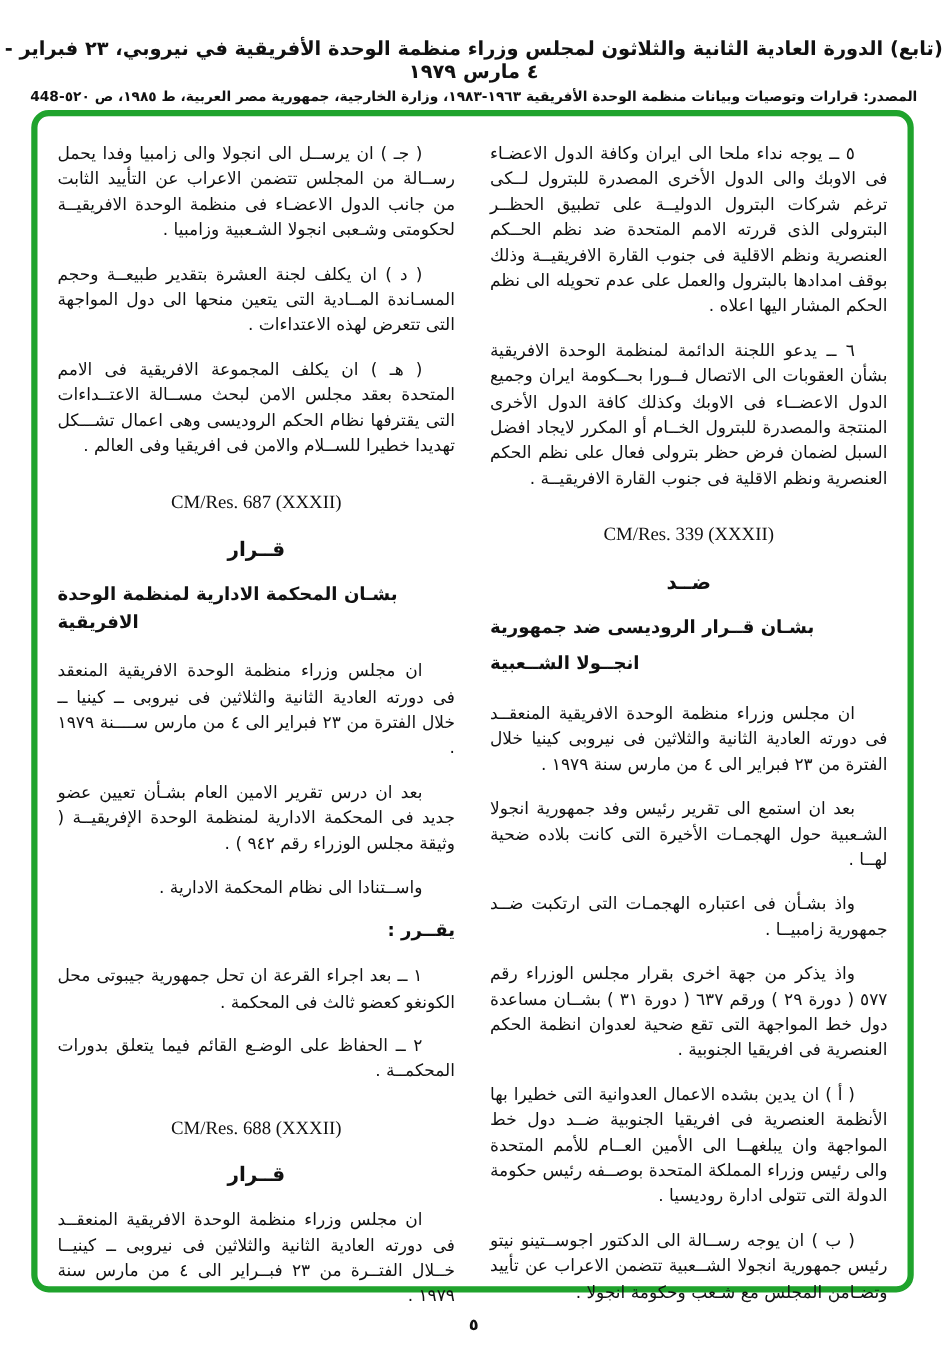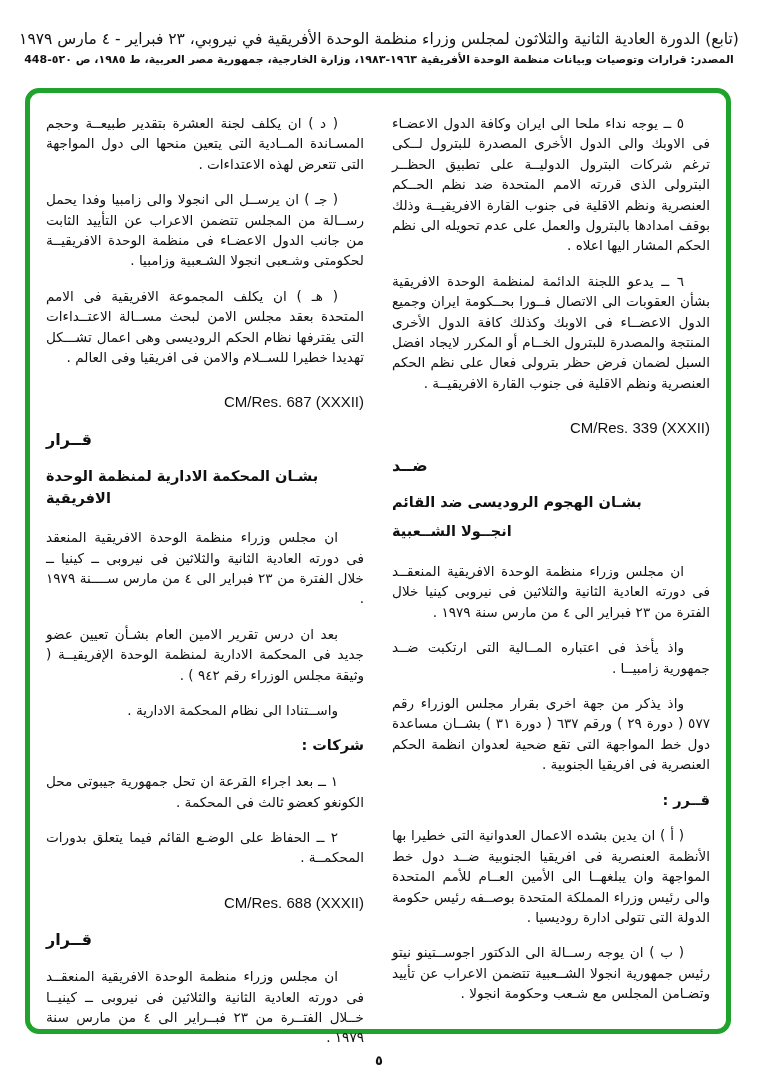--- a/index.html
+++ b/index.html
@@ -12,21 +12,21 @@
     color: #111;
     overflow: hidden;
   }
   .header {
     direction: rtl;
     text-align: center;
     padding-top: 30px;
   }
   .header .line1 {
     font-size: 15.5px;
-    font-weight: normal;
+    font-weight: bold;
     letter-spacing: 0px;
   }
   .header .line2 {
     margin-top: 5px;
     font-size: 11px;
     font-weight: bold;
   }
   .frame {
     position: absolute;
     left: 25px;
@@ -51,28 +51,28 @@
     text-align: justify;
     font-size: 13.6px;
     line-height: 1.5;
   }
   .col p {
     margin: 0 0 15px 0;
     text-indent: 26px;
   }
   .res-num {
     direction: ltr;
-    text-align: right;
-    font-family: Liberation Sans, sans-serif;
+    text-align: center;
+    font-family: Liberation Serif, serif;
     font-size: 15px;
     margin: 24px 0 14px 0;
     text-indent: 0;
   }
   .h-word {
-    text-align: left;
+    text-align: center;
     font-weight: bold;
     font-size: 16px;
     margin: 0 0 14px 0;
     text-indent: 0;
   }
   .subject {
     text-align: left;
     font-weight: bold;
     font-size: 14.5px;
     margin: 0 0 8px 0;
@@ -107,41 +107,41 @@
   </div>
 
   <div class="frame" style="border-color: rgb(31, 163, 44);">
     <div class="columns">
 
       <div class="col">
         <p>٥ ــ يوجه نداء ملحا الى ايران وكافة الدول الاعضـاء فى الاوبك والى الدول الأخرى المصدرة للبترول لــكى ترغم شركات البترول الدوليــة على تطبيق الحظــر البترولى الذى قررته الامم المتحدة ضد نظم الحــكم العنصرية ونظم الاقلية فى جنوب القارة الافريقيــة وذلك بوقف امدادها بالبترول والعمل على عدم تحويله الى نظم الحكم المشار اليها اعلاه .</p>
         <p>٦ ــ يدعو اللجنة الدائمة لمنظمة الوحدة الافريقية بشأن العقوبات الى الاتصال فــورا بحــكومة ايران وجميع الدول الاعضــاء فى الاوبك وكذلك كافة الدول الأخرى المنتجة والمصدرة للبترول الخــام أو المكرر لايجاد افضل السبل لضمان فرض حظر بترولى فعال على نظم الحكم العنصرية ونظم الاقلية فى جنوب القارة الافريقيــة .</p>
         <div class="res-num">CM/Res. 339 (XXXII)</div>
         <div class="h-word">ضــد</div>
-        <div class="subject">بشـان الهجوم الروديسى ضد القائم</div>
+        <div class="subject">بشـان قــرار الروديسى ضد جمهورية</div>
         <div class="subject last">انجــولا الشــعبية</div>
         <p>ان مجلس وزراء منظمة الوحدة الافريقية المنعقــد فى دورته العادية الثانية والثلاثين فى نيروبى كينيا خلال الفترة من ٢٣ فبراير الى ٤ من مارس سنة ١٩٧٩ .</p>
-        <p>واذ يأخذ فى اعتباره المــالية التى ارتكبت ضــد جمهورية زامبيــا .</p>
+        <p>بعد ان استمع الى تقرير رئيس وفد جمهورية انجولا الشـعبية حول الهجمـات الأخيرة التى كانت بلاده ضحية لهــا .</p>
+        <p>واذ بشـأن فى اعتباره الهجمـات التى ارتكبت ضــد جمهورية زامبيــا .</p>
         <p>واذ يذكر من جهة اخرى بقرار مجلس الوزراء رقم ٥٧٧ ( دورة ٢٩ ) ورقم ٦٣٧ ( دورة ٣١ ) بشــان مساعدة دول خط المواجهة التى تقع ضحية لعدوان انظمة الحكم العنصرية فى افريقيا الجنوبية .</p>
-        <div class="decides">قــرر :</div>
         <p>( أ ) ان يدين بشده الاعمال العدوانية التى خطيرا بها الأنظمة العنصرية فى افريقيا الجنوبية ضــد دول خط المواجهة وان يبلغهــا الى الأمين العــام للأمم المتحدة والى رئيس وزراء المملكة المتحدة بوصــفه رئيس حكومة الدولة التى تتولى ادارة روديسيا .</p>
         <p>( ب ) ان يوجه رســالة الى الدكتور اجوســتينو نيتو رئيس جمهورية انجولا الشــعبية تتضمن الاعراب عن تأييد وتضـامن المجلس مع شـعب وحكومة انجولا .</p>
       </div>
 
       <div class="col">
+        <p>( جـ ) ان يرســل الى انجولا والى زامبيا وفدا يحمل رســالة من المجلس تتضمن الاعراب عن التأييد الثابت من جانب الدول الاعضـاء فى منظمة الوحدة الافريقيــة لحكومتى وشـعبى انجولا الشـعبية وزامبيا .</p>
         <p>( د ) ان يكلف لجنة العشرة بتقدير طبيعــة وحجم المسـاندة المــادية التى يتعين منحها الى دول المواجهة التى تتعرض لهذه الاعتداءات .</p>
-        <p>( جـ ) ان يرســل الى انجولا والى زامبيا وفدا يحمل رســالة من المجلس تتضمن الاعراب عن التأييد الثابت من جانب الدول الاعضـاء فى منظمة الوحدة الافريقيــة لحكومتى وشـعبى انجولا الشـعبية وزامبيا .</p>
         <p>( هـ ) ان يكلف المجموعة الافريقية فى الامم المتحدة بعقد مجلس الامن لبحث مســالة الاعتــداءات التى يقترفها نظام الحكم الروديسى وهى اعمال تشـــكل تهديدا خطيرا للســلام والامن فى افريقيا وفى العالم .</p>
         <div class="res-num">CM/Res. 687 (XXXII)</div>
         <div class="h-word">قــرار</div>
         <div class="subject last">بشـان المحكمة الادارية لمنظمة الوحدة الافريقية</div>
         <p>ان مجلس وزراء منظمة الوحدة الافريقية المنعقد فى دورته العادية الثانية والثلاثين فى نيروبى ــ كينيا ــ خلال الفترة من ٢٣ فبراير الى ٤ من مارس ســــنة ١٩٧٩ .</p>
         <p>بعد ان درس تقرير الامين العام بشـأن تعيين عضو جديد فى المحكمة الادارية لمنظمة الوحدة الإفريقيــة ( وثيقة مجلس الوزراء رقم ٩٤٢ ) .</p>
         <p>واســتنادا الى نظام المحكمة الادارية .</p>
-        <div class="decides">شركات :</div>
+        <div class="decides">يقــرر :</div>
         <p>١ ــ بعد اجراء القرعة ان تحل جمهورية جيبوتى محل الكونغو كعضو ثالث فى المحكمة .</p>
         <p>٢ ــ الحفاظ على الوضـع القائم فيما يتعلق بدورات المحكمــة .</p>
         <div class="res-num">CM/Res. 688 (XXXII)</div>
         <div class="h-word">قــرار</div>
         <p>ان مجلس وزراء منظمة الوحدة الافريقية المنعقــد فى دورته العادية الثانية والثلاثين فى نيروبى ــ كينيــا خــلال الفتــرة من ٢٣ فبــراير الى ٤ من مارس سنة ١٩٧٩ .</p>
 
       </div>
 
     </div>
   </div>

